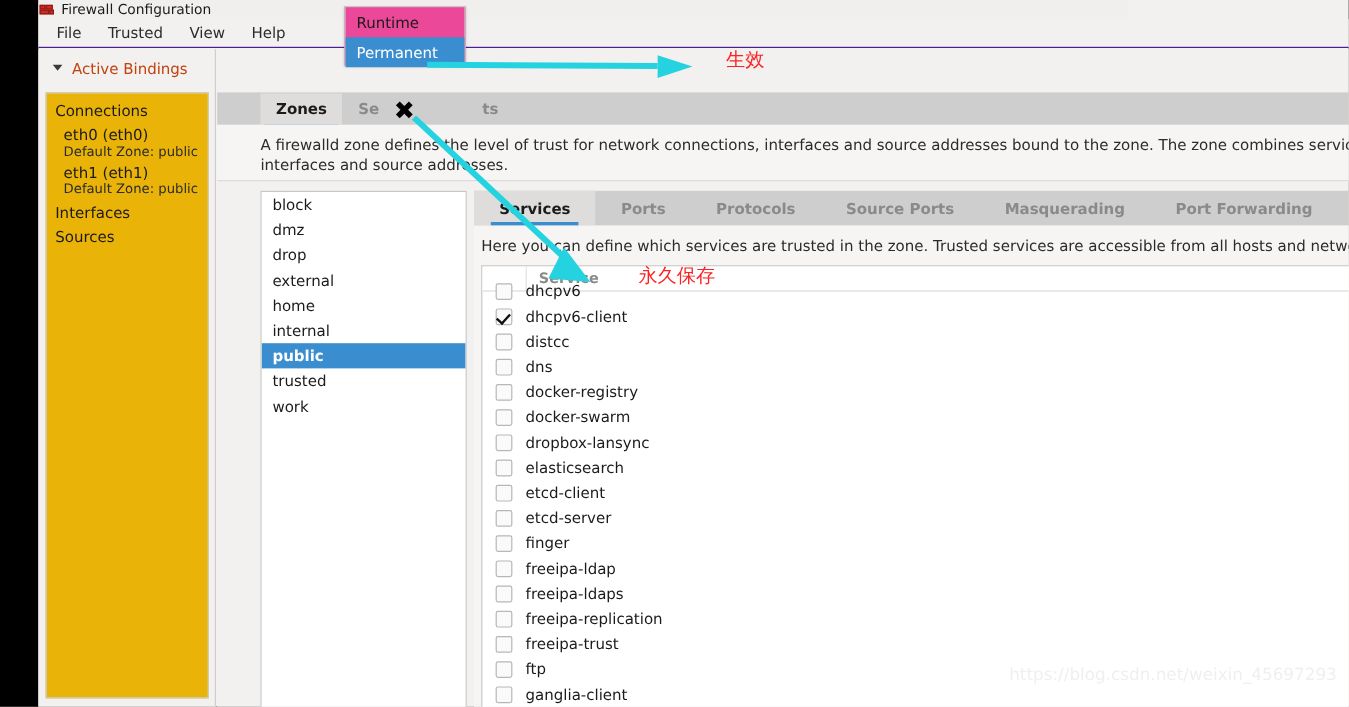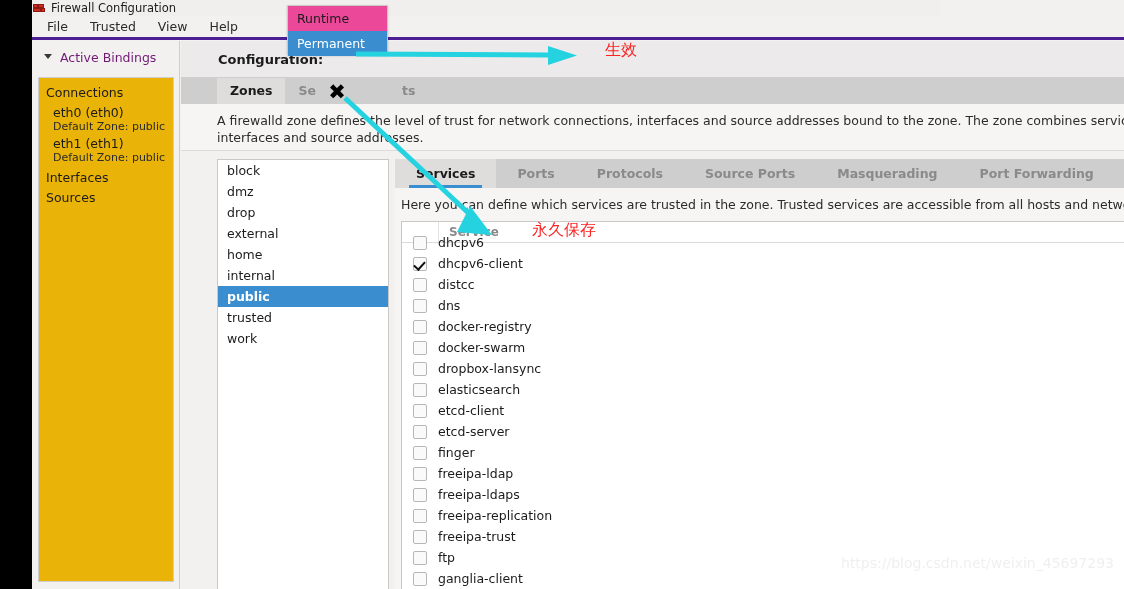--- a/index.html
+++ b/index.html
@@ -32,35 +32,35 @@
     box-sizing:border-box;
   }
   #titlebar .tb-title{
     font-size:11.5px;color:#1b1b1b;white-space:nowrap;
   }
 
   
   #menubar{
     position:absolute;left:0;top:16px;width:1092px;height:24px;
     background:#f2f1f0;
-    border-bottom:3px solid #4c1d95;
+    border-bottom:1px solid #4c1d95;
     display:flex;align-items:center;padding-left:4px;box-sizing:border-box;
   }
   #menubar .mi{
     padding:3px 11px;font-size:12.5px;color:#2b2b2b;white-space:nowrap;cursor:default;
   }
 
   
   #leftpane{
     position:absolute;left:0;top:41px;width:148px;height:548px;
     background:#f2f1f0;border-right:1px solid #cfcecd;box-sizing:border-box;
   }
   #ab-header{
     display:flex;align-items:center;gap:7px;
-    padding:9px 0 9px 12px;font-size:12.5px;color:#701a75;
+    padding:9px 0 9px 12px;font-size:12.5px;color:#c2410c;
   }
   #ab-header .chev{
     display:inline-block;width:9px;height:9px;position:relative;flex:none;
   }
   #ab-header .chev:before{
     content:"";position:absolute;left:0;top:1px;
     border-left:4.5px solid transparent;border-right:4.5px solid transparent;
     border-top:5px solid #3a3a3a;
   }
   #bindings-box{
@@ -240,23 +240,20 @@
         <div class="nm">eth1 (eth1)</div>
         <div class="dz">Default Zone: public</div>
       </div>
       <div class="bind-sec">Interfaces</div>
       <div class="bind-sec">Sources</div>
     </div>
   </div>
 
   <div id="rightpane">
 
-    <div id="confrow">
-      <span id="conf-label">Configuration:</span>
-    </div>
 
     <div id="toptabs">
       <div class="ttab active">Zones</div>
       <div class="ttab">Se</div>
       <div class="ttab" style="margin-left:60px;">ts</div>
     </div>
 
     <div id="zonedesc">
       <p>A firewalld zone defines the level of trust for network connections, interfaces and source addresses bound to the zone. The zone combines services, ports, p</p>
       <p>interfaces and source addresses.</p>

